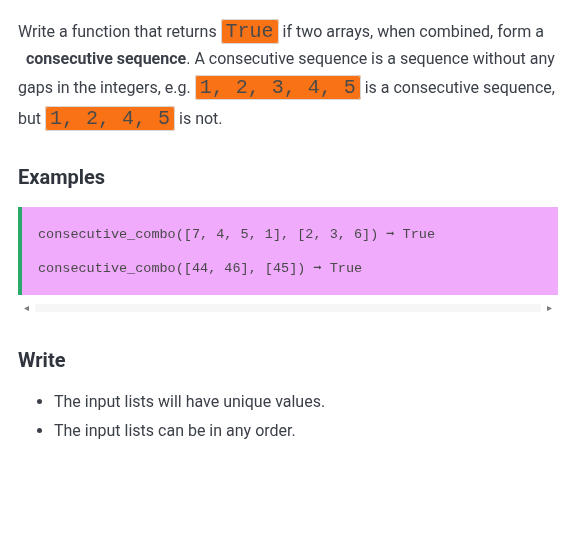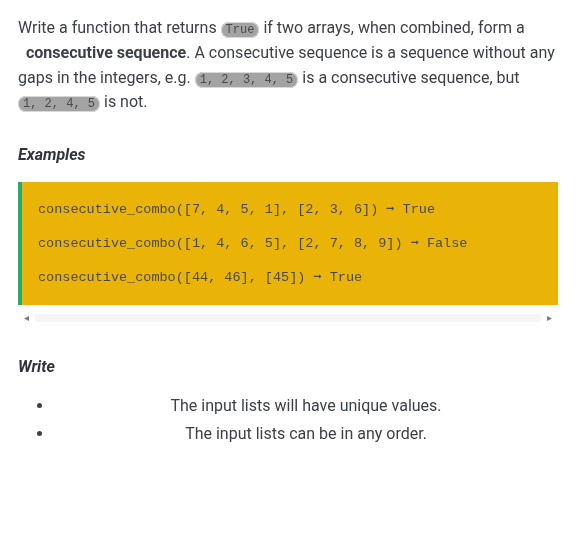--- a/index.html
+++ b/index.html
@@ -14,39 +14,38 @@
     background: #fff;
   }
   .intro {
     margin: 0 0 22px 0;
   }
   .intro strong {
     font-weight: 700;
     margin-left: 8px;
   }
   code.inline {
-    background: #a3a3a3;
+    background: #f97316;
     border: 1px solid #d8d8d8;
     padding: 0 4px;
     font-family: "Consolas", "Menlo", "Courier New", monospace;
-    font-size: 12px;
+    font-size: 20px;
     color: #4a4a4a;
-    border-radius: 9px;
+    border-radius: 3px;
     white-space: nowrap;
   }
   h3.section {
-    font-size: 16px;
+    font-size: 20px;
     font-weight: 700;
     margin: 28px 0 14px 0;
     color: #2f343d;
-    font-style: italic;
   }
   .code-block-wrap {
     border-left: 4px solid #2aa96d;
-    background: #eab308;
+    background: #f0abfc;
     padding: 18px 16px 12px 16px;
     overflow-x: auto;
     overflow-y: hidden;
     margin-bottom: 4px;
   }
   .code-block-wrap pre {
     margin: 0;
     font-family: "Consolas", "Menlo", "Courier New", monospace;
     font-size: 13.5px;
     color: #4a4a4a;
@@ -81,37 +80,36 @@
     flex: 1;
     height: 8px;
     margin: 0 6px;
     background: linear-gradient(#f6f6f6, #f6f6f6);
     position: relative;
     border-radius: 2px;
   }
   ul.notes {
     margin: 8px 0 0 0;
     padding-left: 36px;
-    text-align: center;
   }
   ul.notes li {
     margin-bottom: 4px;
   }
 </style>
 </head>
 <body>
 
 <p class="intro">
   <span>Write a function that returns </span><code class="inline">True</code><span> if two arrays, when combined, form a </span><strong>consecutive sequence</strong><span>. A consecutive sequence is a sequence without any gaps in the integers, e.g. </span><code class="inline">1, 2, 3, 4, 5</code><span> is a consecutive sequence, but </span><code class="inline">1, 2, 4, 5</code><span> is not.</span>
 </p>
 
 <h3 class="section">Examples</h3>
 
 <div class="code-block-wrap">
-  <pre><span class="code-line">consecutive_combo([7, 4, 5, 1], [2, 3, 6]) ➞ True</span><span class="code-line">consecutive_combo([1, 4, 6, 5], [2, 7, 8, 9]) ➞ False</span><span class="code-line">consecutive_combo([44, 46], [45]) ➞ True</span></pre>
+  <pre><span class="code-line">consecutive_combo([7, 4, 5, 1], [2, 3, 6]) ➞ True</span><span class="code-line">consecutive_combo([44, 46], [45]) ➞ True</span></pre>
 </div>
 <div class="scrollbar">
   <span class="arrow">◂</span>
   <span class="track"></span>
   <span class="arrow">▸</span>
 </div>
 
 <h3 class="section">Write</h3>
 
 <ul class="notes">

